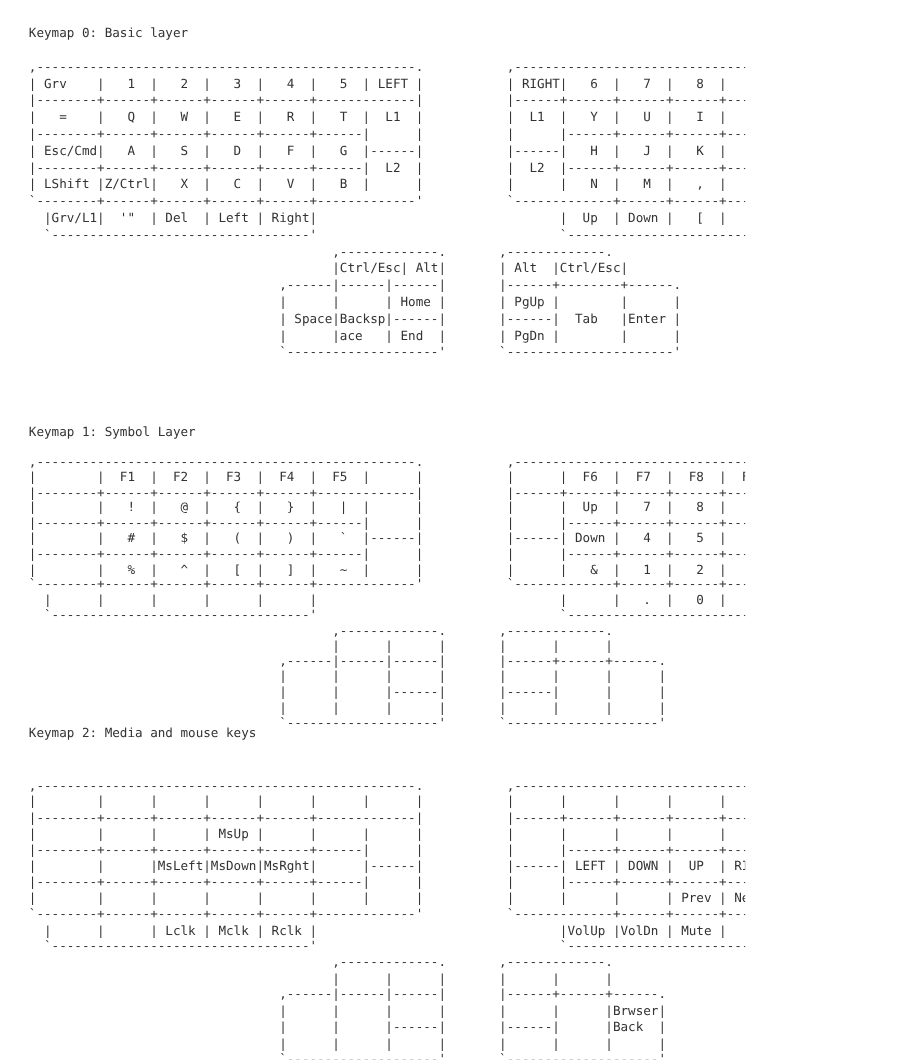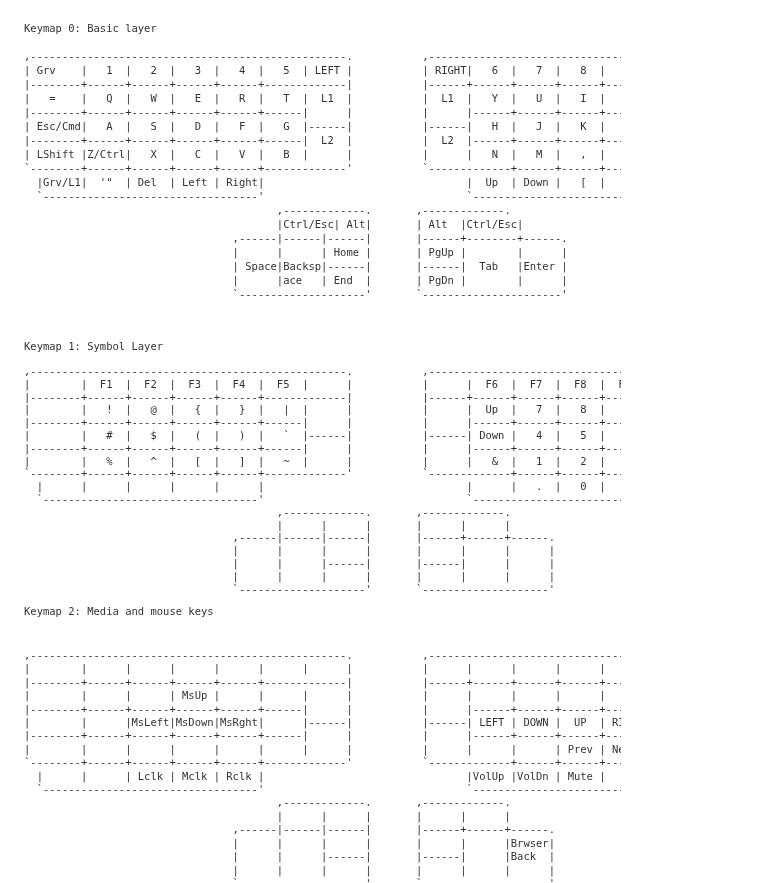--- a/index.html
+++ b/index.html
@@ -14,21 +14,21 @@
     background: #ffffff;
     color: #333333;
     font-family: "DejaVu Sans Mono", monospace;
     overflow: hidden;
   }
   .section {
     position: absolute;
     left: 24px;
   }
   #section-basic  { top: 22px; }
-  #section-symbol { top: 340px; }
+  #section-symbol { top: 354px; }
   #section-media  { top: 605px; }
   .km-title {
     font-size: 10.5px;
     line-height: 13px;
     white-space: pre;
     font-weight: normal;
     margin: 0;
   }
   pre.art {
     margin: 0;

